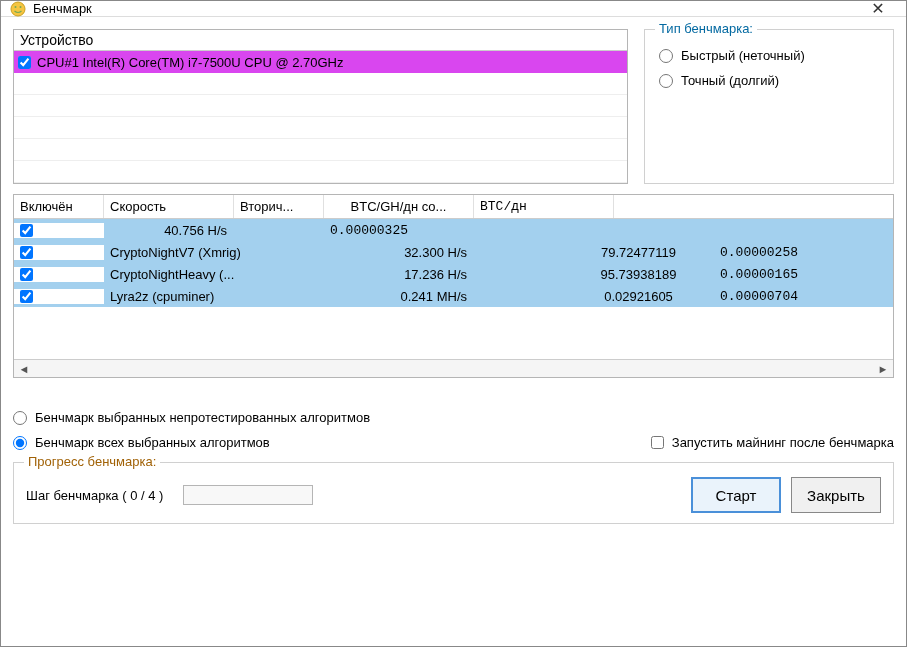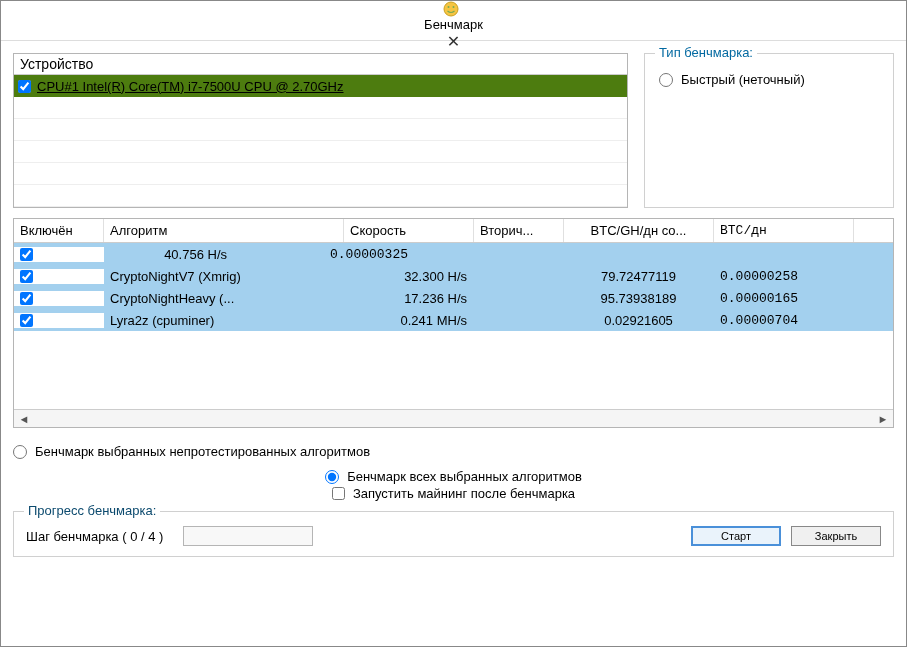--- a/index.html
+++ b/index.html
@@ -1,60 +1,60 @@
 <!DOCTYPE html>
 <html><head>
   <meta charset="utf-8">
   <style>
     * { box-sizing: border-box; margin: 0; padding: 0; font-family: "Segoe UI", Tahoma, sans-serif; font-size: 13px; }
     body { background: #f0f0f0; width: 907px; height: 647px; overflow: hidden; }
     .window { width: 907px; height: 647px; background: #fff; border: 1px solid #888; display: flex; flex-direction: column; }
-    .titlebar { display: flex; align-items: center; height: 40px; padding: 0 8px; background: #fff; border-bottom: 1px solid #ddd; flex-direction: column; }
+    .titlebar { display: flex; align-items: center; height: 16px; padding: 0 8px; background: #fff; border-bottom: 1px solid #ddd; }
     .titlebar .icon-wrap { width: 18px; height: 18px; margin-right: 6px; display:flex; align-items:center; justify-content:center; }
     .titlebar .title { flex: 1; font-size: 13px; color: #000; }
     .titlebar .close { width: 40px; text-align: center; font-size: 16px; color: #333; cursor: pointer; }
     .content { flex: 1; padding: 12px; display: flex; flex-direction: column; gap: 10px; }
     .top-row { display: flex; gap: 16px; }
     .device-panel { flex: 1; border: 1px solid #b5b5b5; }
     .device-header { padding: 2px 6px; background: #fff; border-bottom: 1px solid #ccc; font-size: 14px; }
     .device-list .device-row { display: flex; align-items: center; height: 22px; padding: 0 4px; }
-    .device-list .device-row.selected { background: #4d7c0f; text-decoration: underline; }
+    .device-list .device-row.selected { background: #d946ef; }
     .device-list .device-row.empty { background: #fff; border-bottom: 1px solid #eee; }
     .device-list input[type=checkbox] { margin-right: 6px; }
     .bench-type { width: 250px; border: 1px solid #d0d0d0; padding: 8px 14px 12px; position: relative; }
     .bench-type legend { position: absolute; top: -9px; left: 10px; background: #fff; padding: 0 4px; font-size: 13px; color: #0369a1; }
     .radio-row { display: flex; align-items: center; margin: 10px 0; gap: 8px; }
     .radio-row input[type=radio] { width: 14px; height: 14px; }
-    .algo-panel { border: 1px solid #b5b5b5; display: flex; flex-direction: column; height: 210px; }
+    .algo-panel { border: 1px solid #b5b5b5; display: flex; flex-direction: column; height: 184px; }
     .algo-header { display: flex; border-bottom: 1px solid #ccc; background: #fff; }
     .algo-header > div { padding: 4px 6px; border-right: 1px solid #e0e0e0; font-size: 13px; overflow: hidden; white-space: nowrap; text-overflow: ellipsis; }
     .col-enabled { width: 90px; }
     .col-algo { width: 240px; }
     .col-speed { width: 130px; text-align: left; }
     .col-sec { width: 90px; }
     .col-btcgh { width: 150px; text-align: center; }
     .col-btcdn { width: 140px; font-family: Liberation Mono, monospace; }
     .algo-body { flex: 1; overflow: hidden; }
     .algo-row { display: flex; height: 22px; align-items: center; }
     .algo-row.highlight { background: #a3d0ee; }
     .algo-row > div { padding: 1px 6px; border-right: 1px solid transparent; font-size: 13px; overflow: hidden; white-space: nowrap; }
     .algo-row .col-enabled { background: transparent; display:flex; align-items:center; }
     .algo-row.highlight .col-enabled { background: #fff; }
     .algo-row .col-speed { text-align: right; }
     .scrollbar-h { height: 18px; border-top: 1px solid #ccc; display: flex; align-items: center; justify-content: space-between; background: #f5f5f5; padding: 0 2px; }
     .scroll-arrow { width: 16px; height: 14px; display:flex; align-items:center; justify-content:center; color:#555; font-size:11px; cursor:pointer; }
-    .options-row { display: flex; flex-direction: column; gap: 6px; margin-top: 4px; }
+    .options-row { display: flex; flex-direction: column; gap: 6px; margin-top: 20px; }
     .options-row .radio-row { margin: 2px 0; }
-    .second-options { display: flex; align-items: center; justify-content: space-between; flex-direction: column; }
+    .second-options { display: flex; align-items: center; justify-content: space-between; }
     .check-row { display: flex; align-items: center; gap: 8px; }
     .progress-panel { border: 1px solid #d0d0d0; padding: 14px 12px 10px; position: relative; display: flex; align-items: center; gap: 20px; }
-    .progress-panel legend { position: absolute; top: -9px; left: 10px; background: #fff; padding: 0 4px; font-size: 13px; color: #0c4a6e; }
+    .progress-panel legend { position: absolute; top: -9px; left: 10px; background: #fff; padding: 0 4px; font-size: 13px; color: #a16207; }
     .progress-bar { width: 130px; height: 20px; border: 1px solid #b5b5b5; background: #f8f8f8; }
     .buttons { display: flex; gap: 10px; margin-left: auto; }
-    .btn { min-width: 90px; height: 20px; border: 1px solid #888; background: #f0f0f0; font-size: 11px; cursor: pointer; }
+    .btn { min-width: 90px; height: 36px; border: 1px solid #888; background: #f0f0f0; font-size: 15px; cursor: pointer; }
     .btn.primary { border: 2px solid #4a90d9; background: #eaf3fb; }
   </style>
 </head>
 <body>
 
 <div class="window">
   <div class="titlebar">
     <span class="icon-wrap">
       <svg width="16" height="16" viewBox="0 0 16 16">
           <circle cx="8" cy="8" r="7" fill="#f5c542" stroke="#caa020" stroke-width="1"></circle>
@@ -84,27 +84,30 @@
           <div class="device-row empty"></div>
         </div>
       </div>
 
       <div class="bench-type">
         <legend>Тип бенчмарка:</legend>
         <div class="radio-row">
           <input type="radio" name="btype" style="">
           <span>Быстрый (неточный)</span>
         </div>
+        <div class="radio-row">
+          <input type="radio" name="btype" style="">
+          <span>Точный (долгий)</span>
+        </div>
       </div>
     </div>
 
     <div class="algo-panel">
       <div class="algo-header">
         <div class="col-enabled">Включён</div>
-        <div class="col-algo">Алгоритм</div>
         <div class="col-speed">Скорость</div>
         <div class="col-sec">Вторич...</div>
         <div class="col-btcgh">BTC/GH/дн со...</div>
         <div class="col-btcdn">BTC/дн</div>
       </div>
       <div class="algo-body">
         <div class="algo-row highlight">
           <div class="col-enabled">
               <input type="checkbox" checked="" style="">
             </div>

